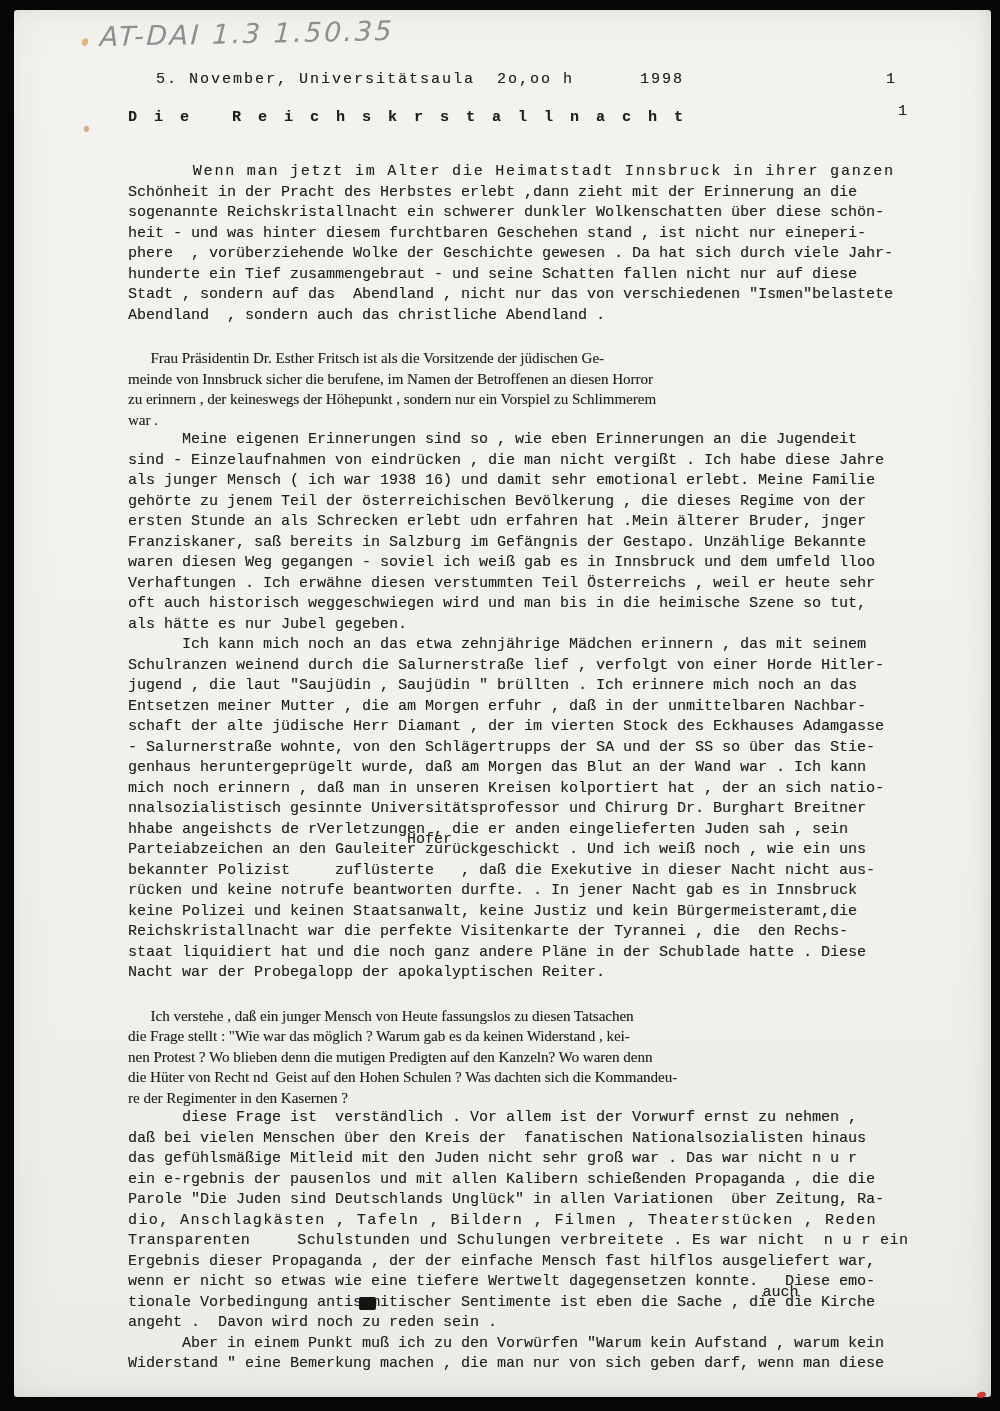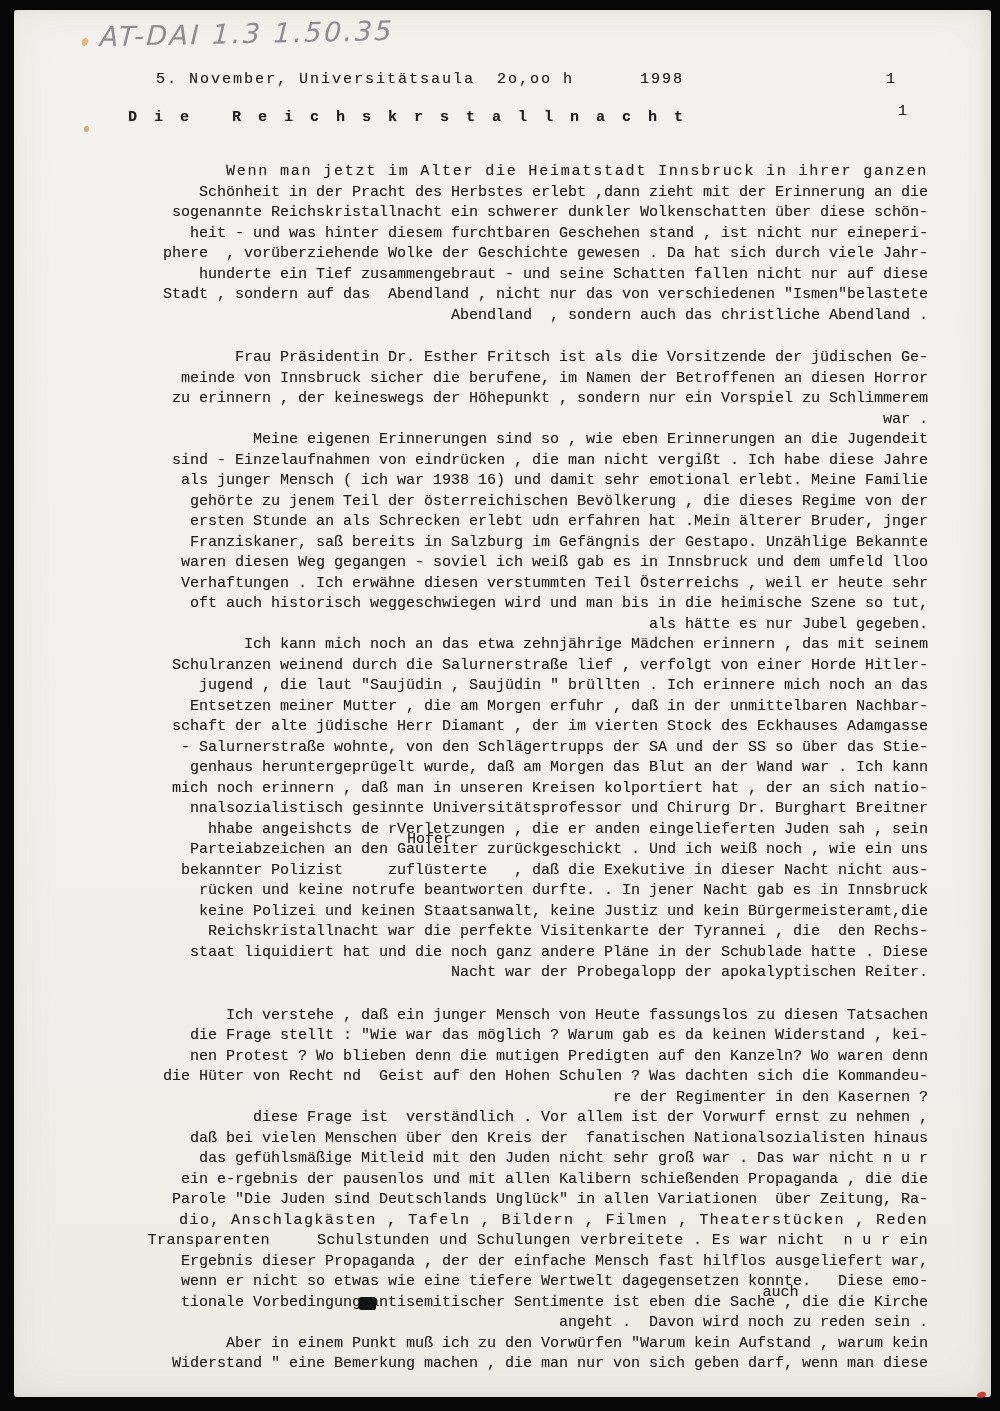--- a/index.html
+++ b/index.html
@@ -24,22 +24,22 @@
     transform:rotate(-1.2deg) skewX(-4deg);
     white-space:pre;
   }
   .typed{color:#1f1f1f;font-size:15px;line-height:20.5px;white-space:pre;
     text-shadow:0.3px 0.3px 0 rgba(20,20,20,.35);}
   .dateline{position:absolute;left:114px;top:60px;letter-spacing:2px;margin-left:28px;}
   .pagenum1{position:absolute;left:872px;top:60px;}
   .pagenum2{position:absolute;left:884px;top:92px;}
   .doctitle{position:absolute;left:114px;top:98px;letter-spacing:4px;font-weight:bold;}
   .docbody{position:absolute;left:114px;top:152px;width:800px;}
-  .para{margin:0;text-align:right;}
-  .para.gap{margin-top:22px;}
+  .para{margin:0;}
+  .para.gap{margin-top:22px;font-family:Liberation Serif, serif;}
   .line{position:relative;}
   .mark-above{
     position:absolute;top:-10px;font-size:15px;letter-spacing:0;
     color:#1f1f1f;white-space:pre;
   }
   .mark-blot{
     position:absolute;top:4px;height:13px;background:#141414;border-radius:2px;
   }
   .speck{position:absolute;border-radius:50%;}
   .speck-1{left:68px;top:28px;width:6px;height:8px;background:#d9a35f;opacity:.75;transform:rotate(20deg);}

